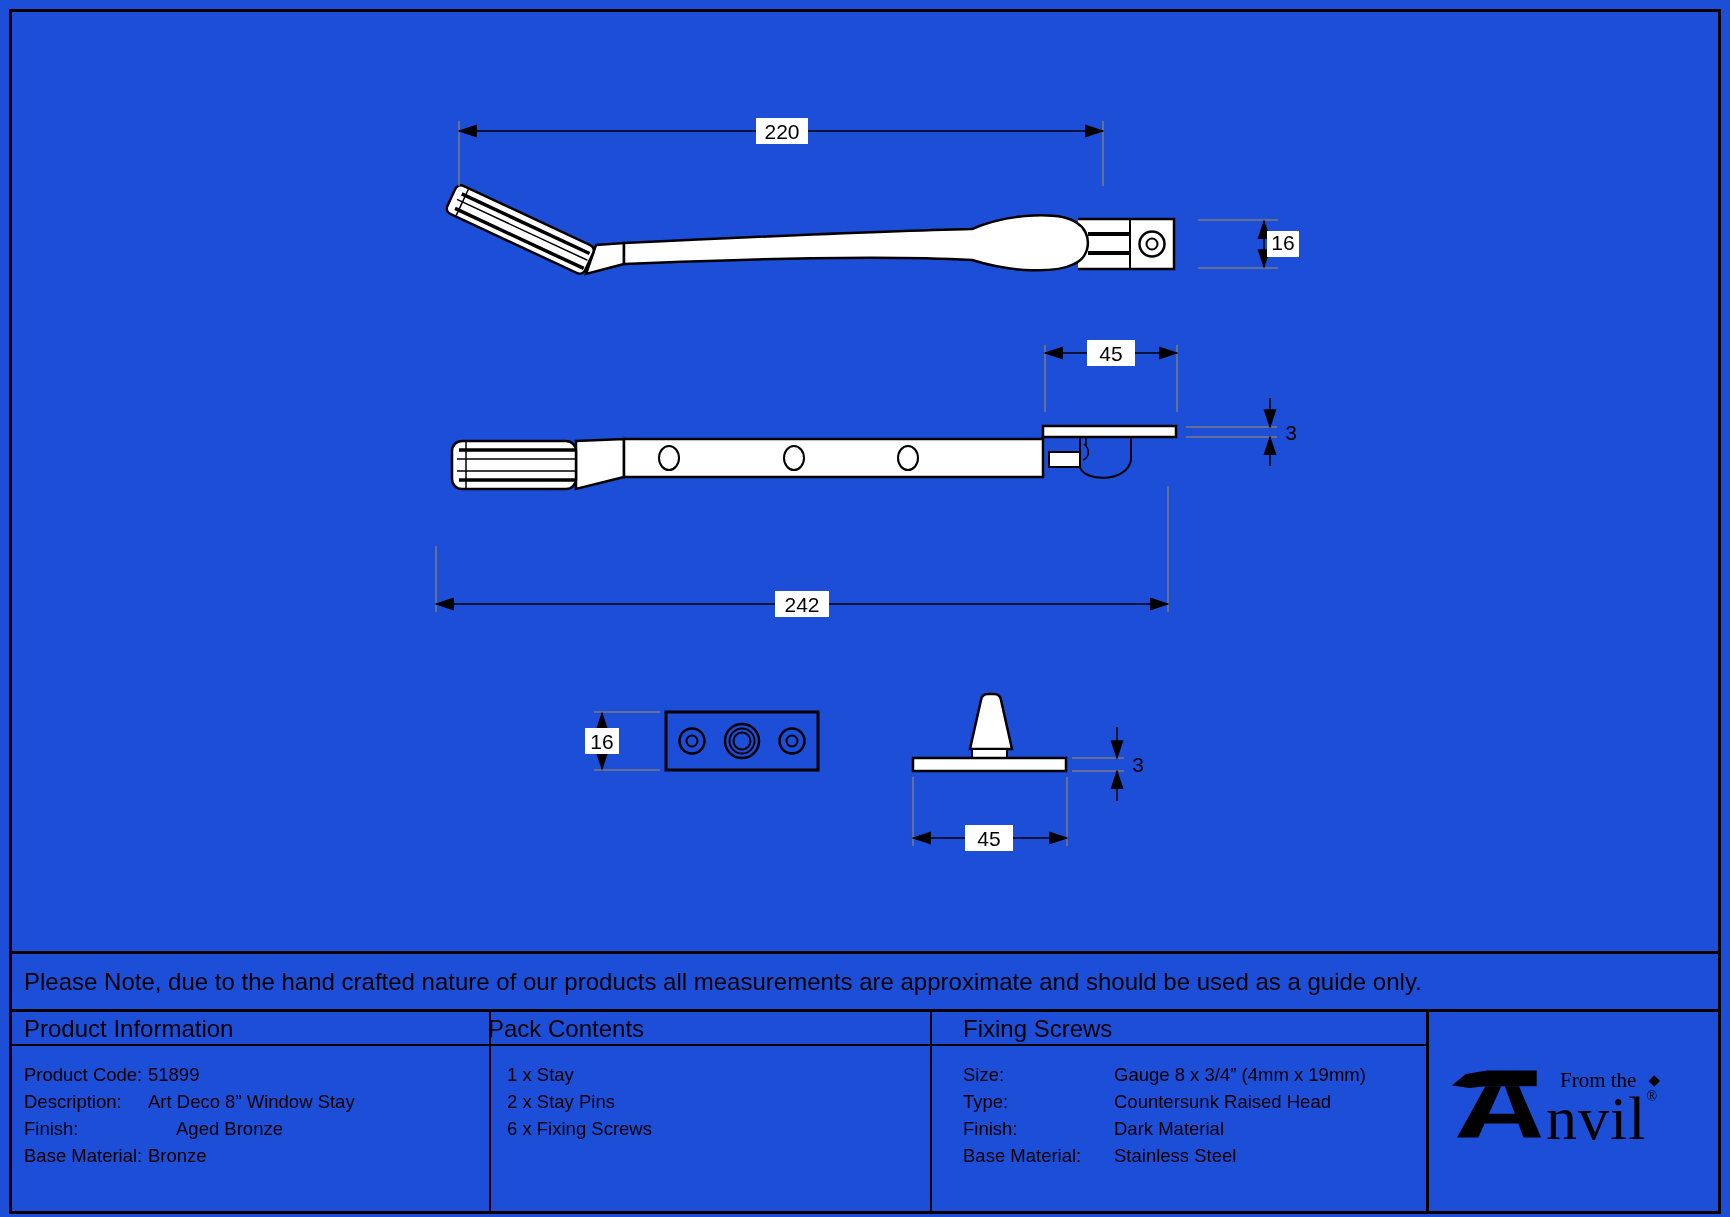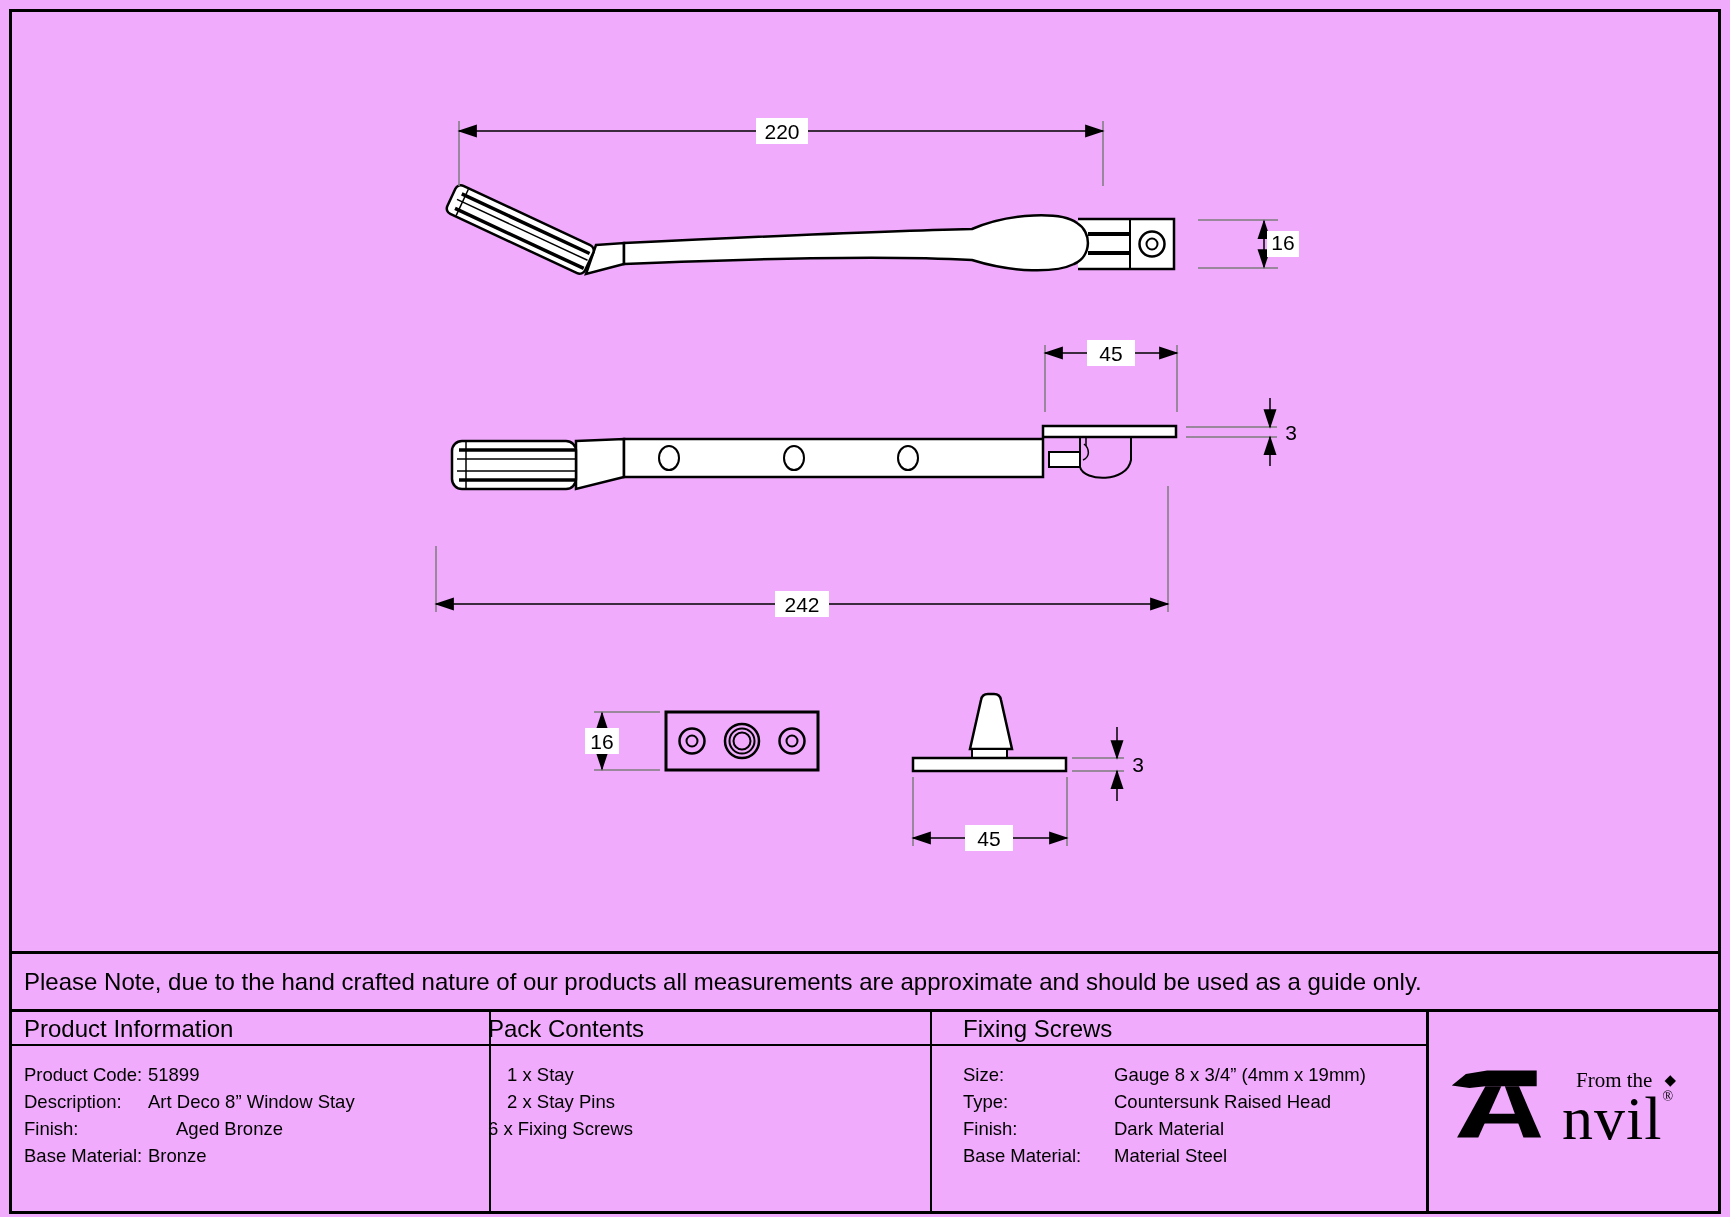--- a/index.html
+++ b/index.html
@@ -1,26 +1,26 @@
 <!DOCTYPE html>
 <html style="--ink: #000000; --extension_line: #7d7d7d; --background: #ffffff;"><head>
 <meta charset="utf-8">
 <style>
   html,body{margin:0;padding:0;background:#fff;}
-  .page{position:relative;width:1730px;height:1217px;background:#f0abfc;overflow:hidden;
+  .page{position:relative;width:1730px;height:1217px;background:#1d4ed8;overflow:hidden;
         font-family:"Liberation Sans",sans-serif;color:#000;}
   .frame{position:absolute;left:9px;top:9px;width:1712px;height:1205px;
          border:3px solid #000;box-sizing:border-box;pointer-events:none;}
   svg text{font-family:"Liberation Sans",sans-serif;font-size:21px;fill:#000;}
   .gridline{position:absolute;background:#000;}
   .notebar-text{position:absolute;left:24px;top:968px;font-size:24px;line-height:28px;}
   .th{position:absolute;font-size:24px;line-height:30px;}
   .cell{position:absolute;font-size:18.5px;line-height:27px;white-space:nowrap;}
   
-  .logo{position:absolute;left:1450px;top:1064px;display:flex;align-items:flex-end;gap:16px;}
+  .logo{position:absolute;left:1450px;top:1064px;display:flex;align-items:flex-end;}
   .logo-text{margin-left:4px;}
   .logo-top{font-family:"Liberation Serif",serif;font-size:21px;display:flex;align-items:center;
             gap:12px;padding-left:14px;margin-bottom:-2px;}
   .logo-diamond{font-size:15px;line-height:1;}
   .logo-main{font-family:"Liberation Serif",serif;font-size:62px;line-height:0.82;
              letter-spacing:1px;white-space:nowrap;}
   .reg{font-family:"Liberation Serif",serif;font-size:14px;vertical-align:38px;letter-spacing:0;}
 </style>
 </head>
 <body>
@@ -188,31 +188,31 @@
   <div class="cell" style="left:24px;top:1088px;">Description:</div>
   <div class="cell" style="left:148px;top:1088px;">Art Deco 8” Window Stay</div>
   <div class="cell" style="left:24px;top:1115px;">Finish:</div>
   <div class="cell" style="left:148px;top:1115px;margin-left:28px;">Aged Bronze</div>
   <div class="cell" style="left:24px;top:1142px;">Base Material:</div>
   <div class="cell" style="left:148px;top:1142px;">Bronze</div>
 
   
   <div class="cell" style="left:507px;top:1061px;">1 x Stay</div>
   <div class="cell" style="left:507px;top:1088px;">2 x Stay Pins</div>
-  <div class="cell" style="left:488px;top:1115px;text-align:right;">6 x Fixing Screws</div>
+  <div class="cell" style="left:507px;top:1115px;text-align:right;">6 x Fixing Screws</div>
 
   
   <div class="cell" style="left:963px;top:1061px;">Size:</div>
   <div class="cell" style="left:1114px;top:1061px;">Gauge 8 x 3/4” (4mm x 19mm)</div>
   <div class="cell" style="left:963px;top:1088px;">Type:</div>
   <div class="cell" style="left:1114px;top:1088px;">Countersunk Raised Head</div>
   <div class="cell" style="left:963px;top:1115px;">Finish:</div>
   <div class="cell" style="left:1114px;top:1115px;">Dark Material</div>
   <div class="cell" style="left:963px;top:1142px;">Base Material:</div>
-  <div class="cell" style="left:1114px;top:1142px;">Material Steel</div>
+  <div class="cell" style="left:1114px;top:1142px;">Stainless Steel</div>
 
   
   <div class="logo">
     <svg width="92" height="80" viewBox="0 0 104 82">
       <polygon points="2,20 18,7 42,3 98,3 98,21 40,21 22,23" fill="#000"></polygon>
       <polygon points="40,21 58,21 32,79 8,79" fill="#000"></polygon>
       <polygon points="62,21 78,21 103,79 83,79" fill="#000"></polygon>
       <polygon points="34,52 82,52 86,63 30,63" fill="#000"></polygon>
     </svg>
     <div class="logo-text">

